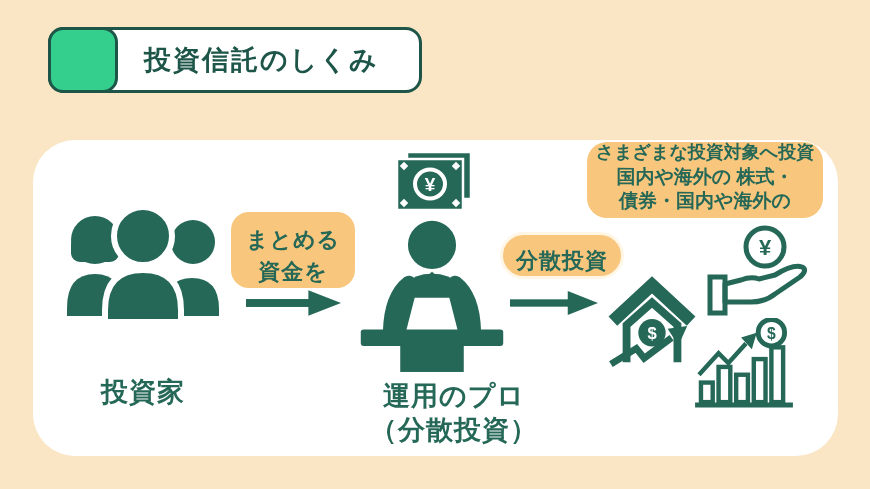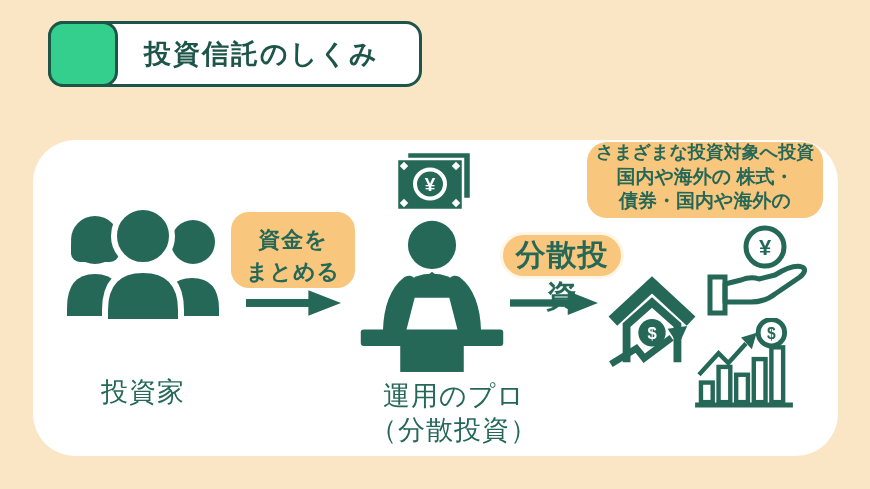--- a/index.html
+++ b/index.html
@@ -6,21 +6,21 @@
   body{
     width:870px;height:489px;
     background:#FAE6C5;
     font-family:"Liberation Sans","DejaVu Sans",sans-serif;
     position:relative;overflow:hidden;
   }
   .page{position:absolute;inset:0;}
 
   
   .title-bar{
-    position:absolute;left:48px;top:21px;
+    position:absolute;left:48px;top:27px;
     display:flex;align-items:center;
     background:#fff;border:3px solid #1D5548;border-radius:16px;
     height:60px;
   }
   .title-chip{
     width:70px;height:66px;margin:-3px 0 -3px -3px;
     background:#34CE8D;border:3px solid #1D5548;border-radius:15px;
     box-sizing:border-box;flex:0 0 auto;
   }
   .title-text{
@@ -30,35 +30,35 @@
   }
 
   
   .panel{
     position:absolute;left:33px;top:140px;width:805px;height:316px;
     background:#fff;border-radius:42px;
   }
   .abs{position:absolute;}
 
   .green-label{
-    color:#256857;font-weight:normal;font-size:27px;letter-spacing:1px;
+    color:#256857;font-weight:bold;font-size:27px;letter-spacing:1px;
     text-align:center;line-height:1.25;
   }
   .orange-box{
     background:#F8C67C;border-radius:18px;
     color:#256857;font-weight:bold;text-align:center;
     display:flex;flex-direction:column;justify-content:flex-end;
     box-sizing:border-box;
   }
   .pool-box{left:198px;top:72px;width:124px;height:76px;font-size:22px;line-height:1.45;letter-spacing:1px;}
   .pill{
     left:467px;top:92px;width:124px;height:47px;
-    border-radius:26px;font-size:30px;letter-spacing:1px;
+    border-radius:26px;font-size:22px;letter-spacing:1px;
     border:3px solid #FFF6E6;box-sizing:border-box;
-    align-items:center;justify-content:flex-start;display:flex;
+    align-items:center;justify-content:flex-end;display:flex;
   }
   .note-box{
     left:554px;top:2px;width:236px;height:76px;
     border-radius:20px;padding:4px 6px;
   }
   .note-line-1{font-size:18px;line-height:1.3;}
   .note-line-2,.note-line-3{font-size:19px;line-height:1.3;}
 
   svg{display:block;}
 </style>
@@ -85,22 +85,22 @@
         <path d="M110,114 v-7 q0,-31 27,-31 q27,0 27,31 v7 z"></path>
 
         <circle cx="88" cy="34" r="29" stroke="#fff" stroke-width="6"></circle>
         <path d="M50,120 v-12 q0,-40 38,-40 q38,0 38,40 v12 z" stroke="#fff" stroke-width="6"></path>
       </g>
     </svg>
 
     <div class="abs green-label" style="left:30px;top:236px;width:160px">投資家</div>
 
     <div class="abs orange-box pool-box">
+      <span>まとめる</span>
       <span>資金を</span>
-      <span>まとめる</span>
     </div>
 
     <svg class="abs" style="left:213px;top:148px" width="95" height="30" viewBox="0 0 96 30">
       <rect x="0" y="11" width="66" height="8" fill="#256857"></rect>
       <polygon points="63,2 96,15 63,28" fill="#256857"></polygon>
     </svg>
 
     <svg class="abs" style="left:363px;top:12px" width="77" height="61" viewBox="0 0 77 61">
       <rect x="11" y="0" width="64" height="47" fill="#256857" stroke="#fff" stroke-width="2.5"></rect>
       <rect x="1" y="7" width="66" height="51" fill="#256857" stroke="#fff" stroke-width="2.5"></rect>

